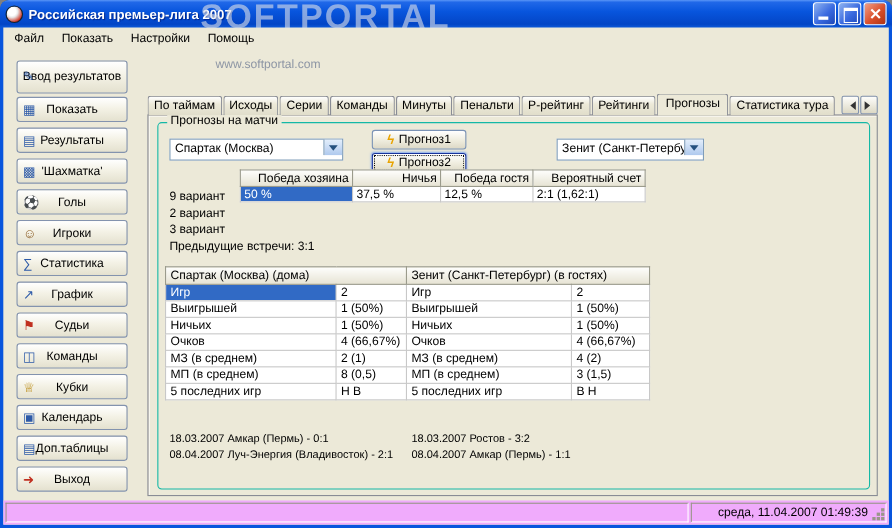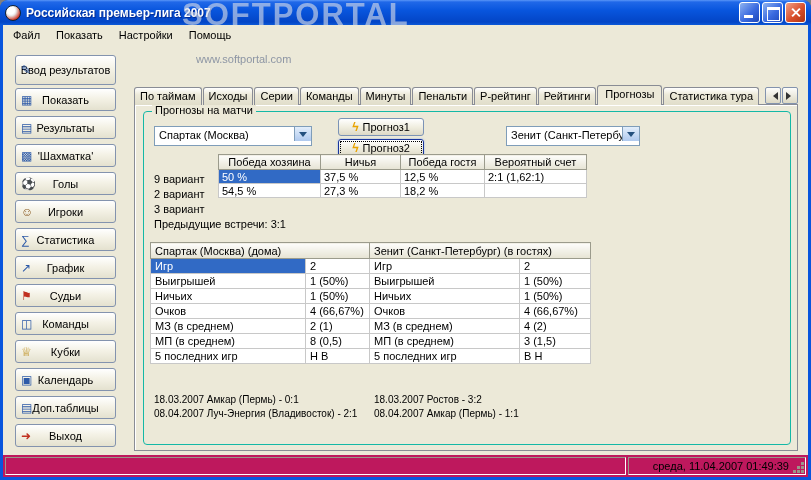--- a/index.html
+++ b/index.html
@@ -72,36 +72,36 @@
     background:linear-gradient(to bottom,#ffffff 0%,#f0eee0 50%,#ddd9c6 100%);
     border:1px solid #7b93b6;border-radius:3px;white-space:nowrap}
   .fbtn1{top:6px}.fbtn2{top:27px}
   .fbtn.focused{border-color:#18349c;outline:1px dotted #000;outline-offset:-3px;box-shadow:0 0 2px #7fa8f0}
   .bolt{color:#E8A300;font-weight:bold;font-size:12px;line-height:1}
 
   .varlabel{position:absolute;left:10px;width:58px;height:14px;white-space:nowrap}
 
   table{border-collapse:collapse;background:#fff;table-layout:fixed}
   .pred{position:absolute;left:74px;top:42px;border:1px solid #808080}
-  .pred th{height:15px;font-weight:normal;text-align:center;padding:0 3px;white-space:nowrap;overflow:hidden;
+  .pred th{height:15px;font-weight:normal;text-align:right;padding:0 3px;white-space:nowrap;overflow:hidden;
     background:linear-gradient(#FDFDFB,#E6E3D3);border:1px solid #9b9b8c}
   .pred td{height:14px;padding:0 3px;border:1px solid #C8C8C8;white-space:nowrap;overflow:hidden}
 
   .stats{position:absolute;left:6px;top:130px;border:1px solid #808080}
   .stats th{height:16px;font-weight:normal;text-align:left;padding:0 4px;white-space:nowrap;overflow:hidden;
     background:linear-gradient(#FDFDFB,#E6E3D3);border:1px solid #9b9b8c}
   .stats td{height:15px;padding:0 4px;border:1px solid #C8C8C8;white-space:nowrap;overflow:hidden}
 
   .sel{background:#316AC5;color:#fff}
 
   .prev-line{position:absolute;left:10px;top:106px;white-space:nowrap}
   .hist{position:absolute;font-size:10px;white-space:nowrap}
 
   
-  .statusbar{position:absolute;left:0;top:430px;width:805px;height:22px;background:#be185d;display:flex;align-items:stretch;padding:2px;gap:2px}
+  .statusbar{position:absolute;left:0;top:430px;width:805px;height:22px;background:#f0abfc;display:flex;align-items:stretch;padding:2px;gap:2px}
   .sb-panel{border:1px solid;border-color:#9a9689 #fff #fff #9a9689;display:flex;align-items:center}
   .sb-left{flex:1}
   .sb-right{width:178px;justify-content:flex-end;padding-right:16px;position:relative}
   .grip{position:absolute;right:1px;bottom:1px;width:3px;height:3px;background:#9a9689;
     box-shadow:-4px 0 #9a9689,-8px 0 #9a9689,0 -4px #9a9689,-4px -4px #9a9689,0 -8px #9a9689}
 
   
   .wm-big{position:absolute;left:182px;top:-3px;font-size:31px;font-weight:bold;letter-spacing:2px;
     color:rgba(215,220,230,0.62);z-index:99;pointer-events:none}
   .wm-small{position:absolute;left:196px;top:53px;font-size:11px;color:rgba(125,135,155,0.85);z-index:99;pointer-events:none}
@@ -251,26 +251,20 @@
             <th data-name="column-header">Ничья</th>
             <th data-name="column-header">Победа гостя</th>
             <th data-name="column-header">Вероятный счет</th>
           </tr>
           <tr data-name="table-row">
             <td class="sel" data-name="table-cell-selected">50 %</td>
             <td data-name="table-cell">37,5 %</td>
             <td data-name="table-cell">12,5 %</td>
             <td data-name="table-cell">2:1 (1,62:1)</td>
           </tr>
-          <tr data-name="table-row">
-            <td data-name="table-cell">54,5 %</td>
-            <td data-name="table-cell">27,3 %</td>
-            <td data-name="table-cell">18,2 %</td>
-            <td data-name="table-cell"></td>
-          </tr>
         </tbody>
           </table>
 
         <span class="prev-line" data-name="previous-meetings-label">Предыдущие встречи: 3:1</span>
 
         <table class="stats" data-name="team-stats-table">
           <colgroup>
               <col style="width:155px">
               <col style="width:64px">
               <col style="width:150px">

